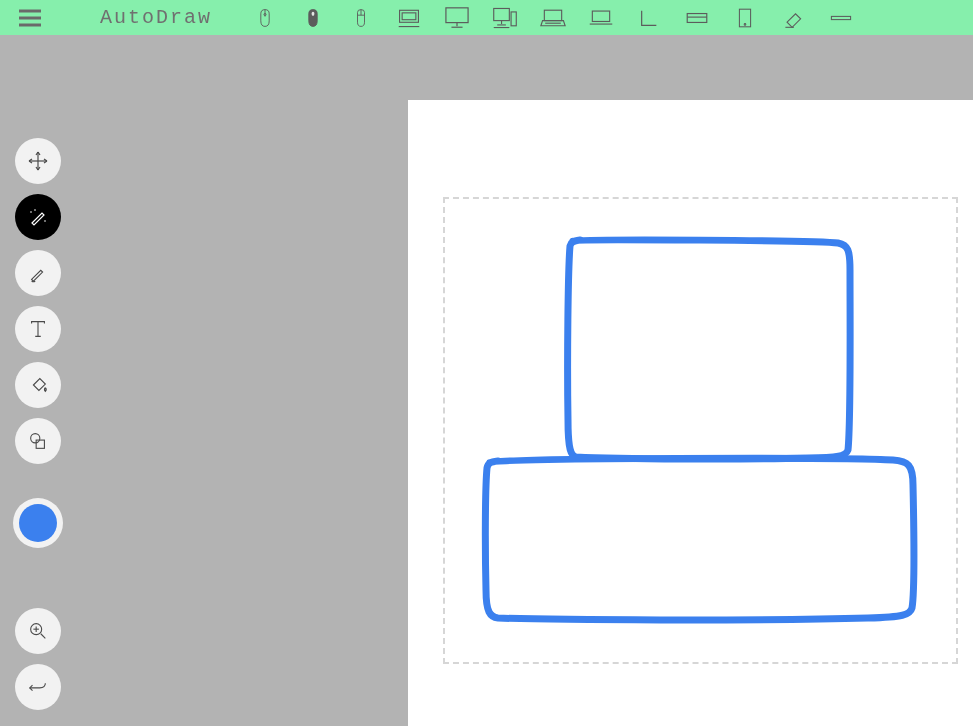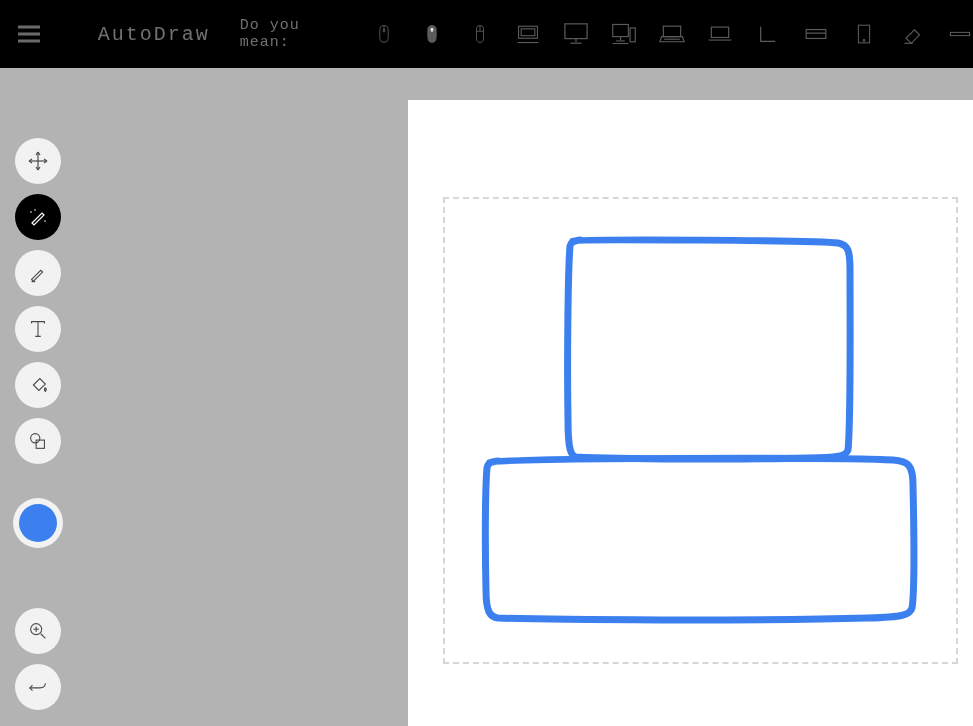--- a/index.html
+++ b/index.html
@@ -7,22 +7,22 @@
     margin: 0; padding: 0;
     width: 973px; height: 726px;
     overflow: hidden;
     font-family: "Courier New", monospace;
     background: #b3b3b3;
   }
 
   
   .topbar {
     position: absolute;
-    left: 0; top: 0; width: 973px; height: 68px;
-    background: #000000;
+    left: 0; top: 0; width: 973px; height: 35px;
+    background: #86efac;
     display: flex;
     align-items: center;
   }
   .menu-btn {
     width: 60px; height: 50px;
     display: flex; align-items: center; justify-content: center;
     cursor: pointer;
   }
   .app-title {
     font-size: 20px;
@@ -95,21 +95,20 @@
 
 <div class="topbar">
   <div class="menu-btn">
     <svg width="26" height="20" viewBox="0 0 26 20">
       <line x1="2" y1="3" x2="24" y2="3" stroke="#6a6a6a" stroke-width="3"></line>
       <line x1="2" y1="10" x2="24" y2="10" stroke="#6a6a6a" stroke-width="3"></line>
       <line x1="2" y1="17" x2="24" y2="17" stroke="#6a6a6a" stroke-width="3"></line>
     </svg>
   </div>
   <div class="app-title">AutoDraw</div>
-  <div class="suggest-label">Do you mean:</div>
 
   <div class="sugs">
 
     <div class="sug">
       <svg viewBox="0 0 20 28" width="14" height="24">
         <path d="M4 8 Q4 2 10 2 Q16 2 16 8 L16 18 Q16 26 10 26 Q4 26 4 18 Z"></path>
         <line x1="10" y1="2" x2="10" y2="12"></line>
           <circle cx="10" cy="9" r="1.5"></circle>
       </svg>
     </div>

